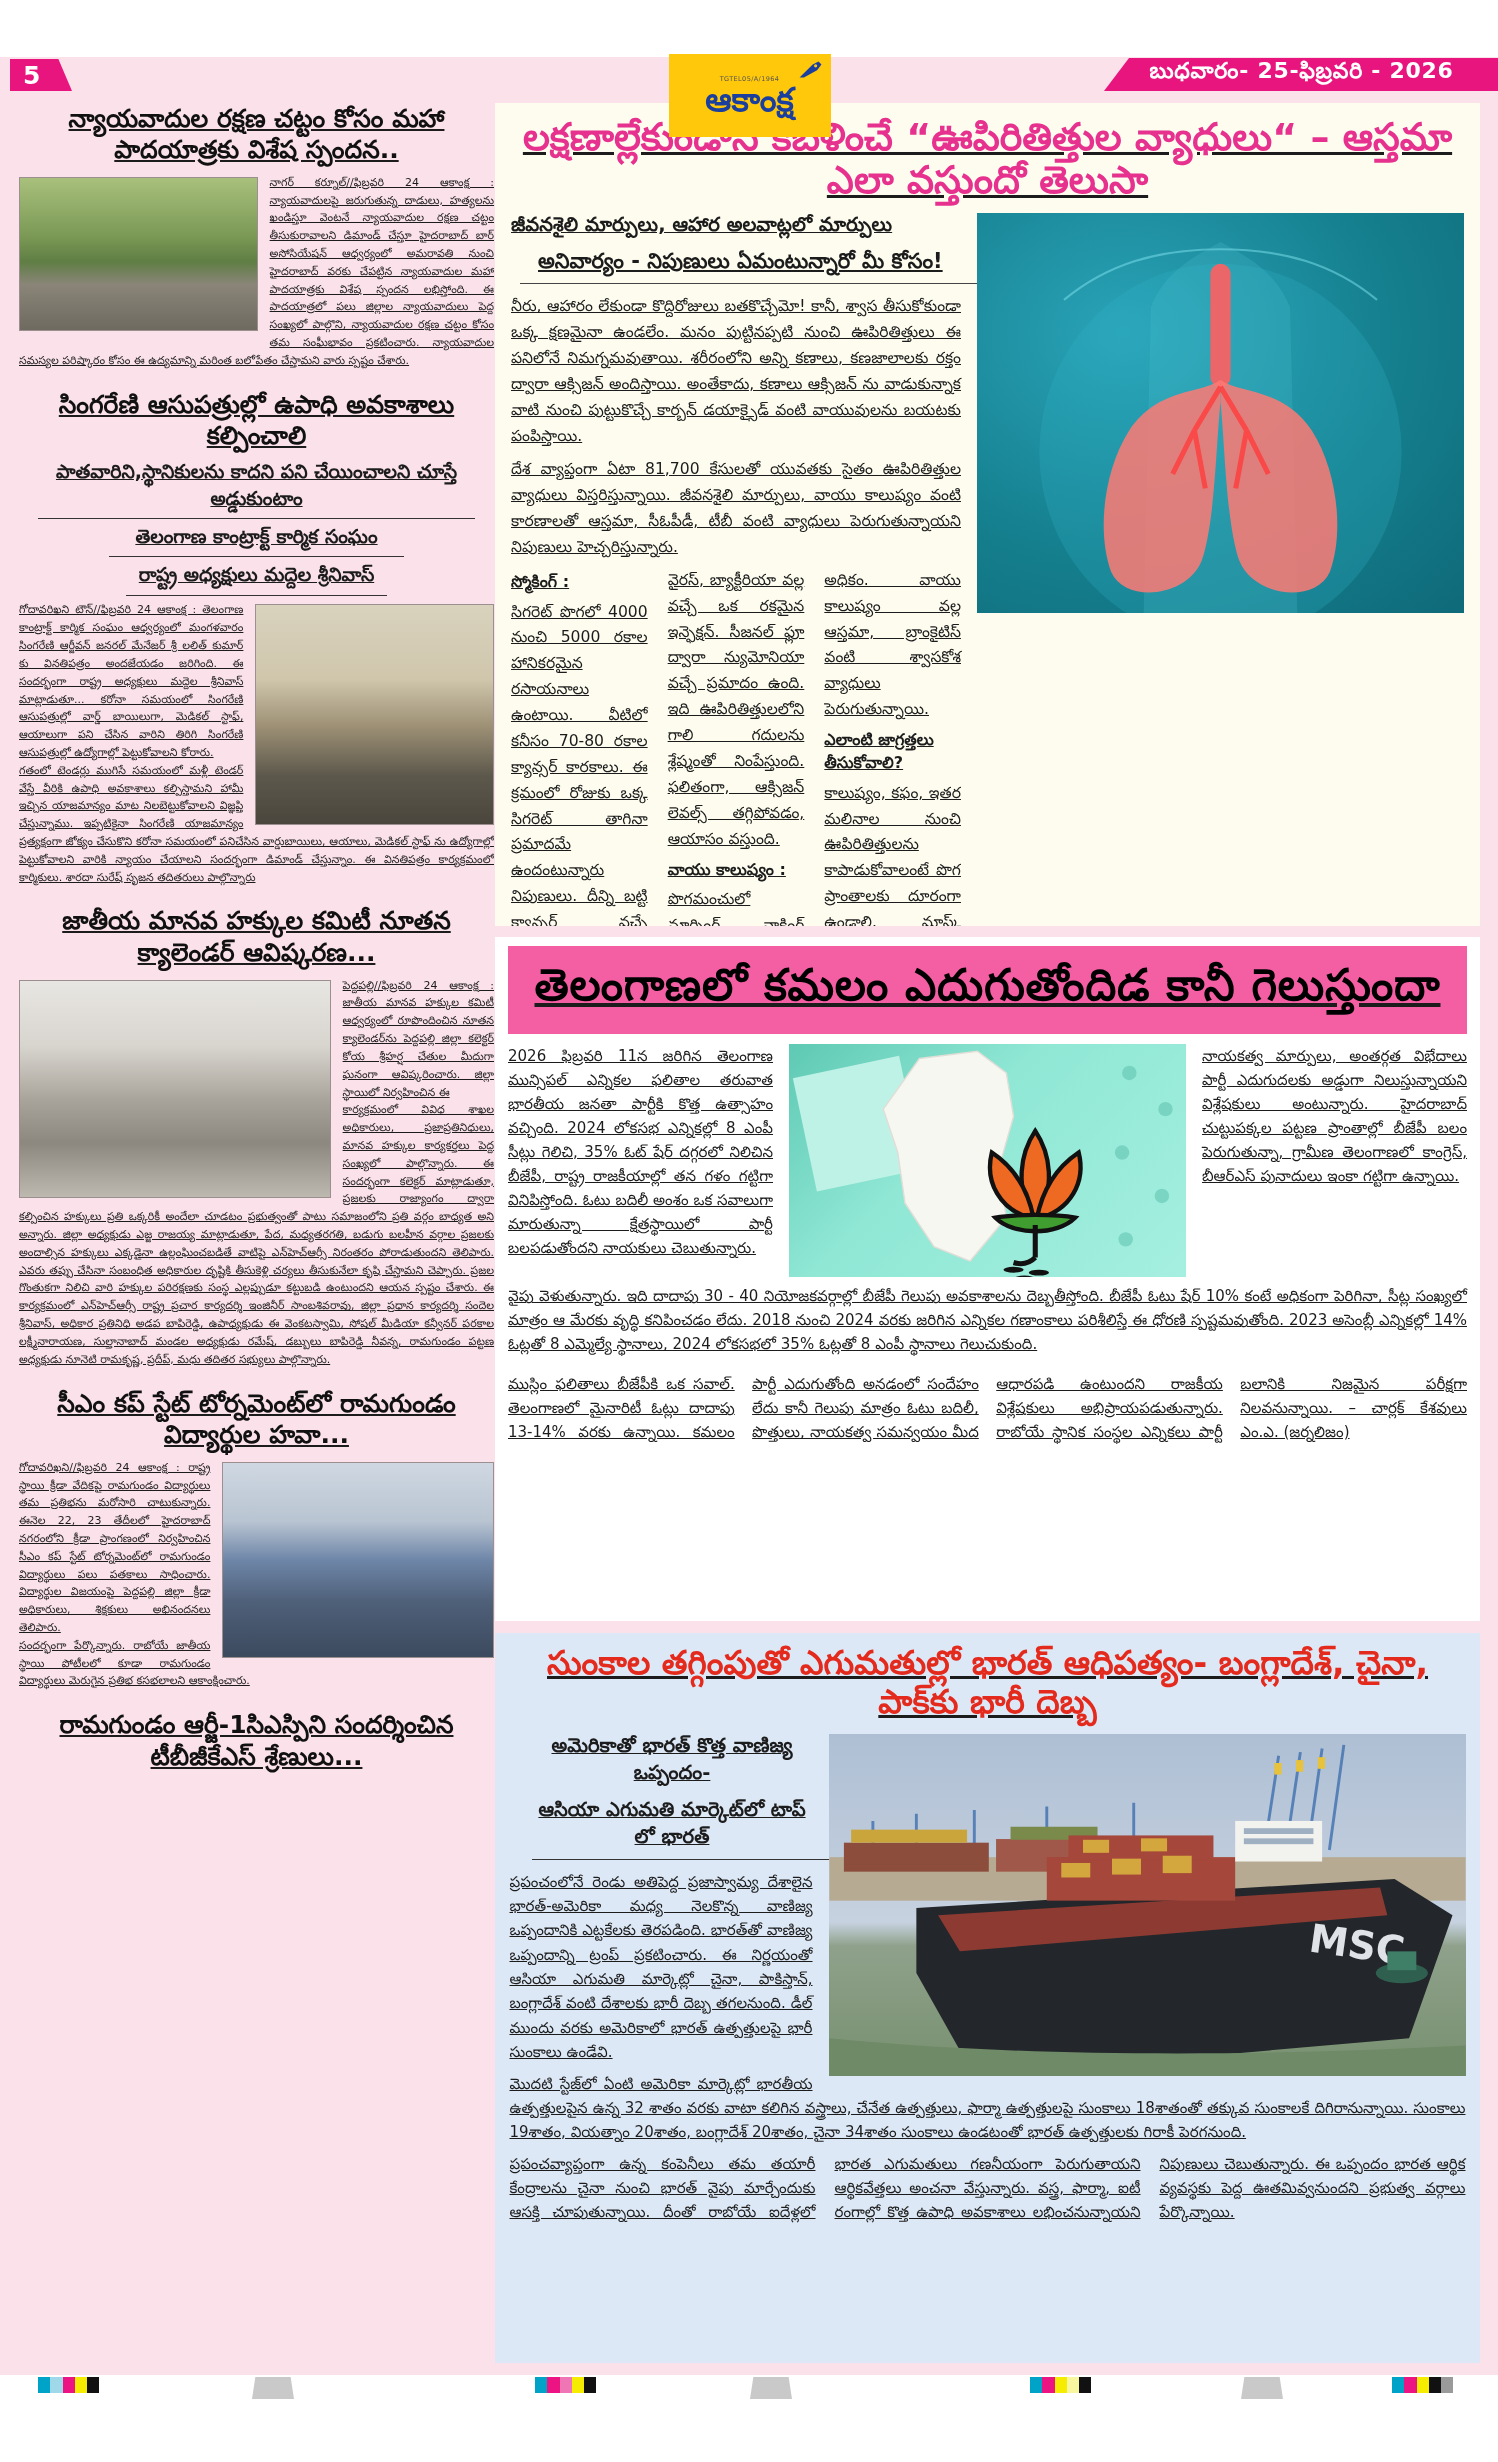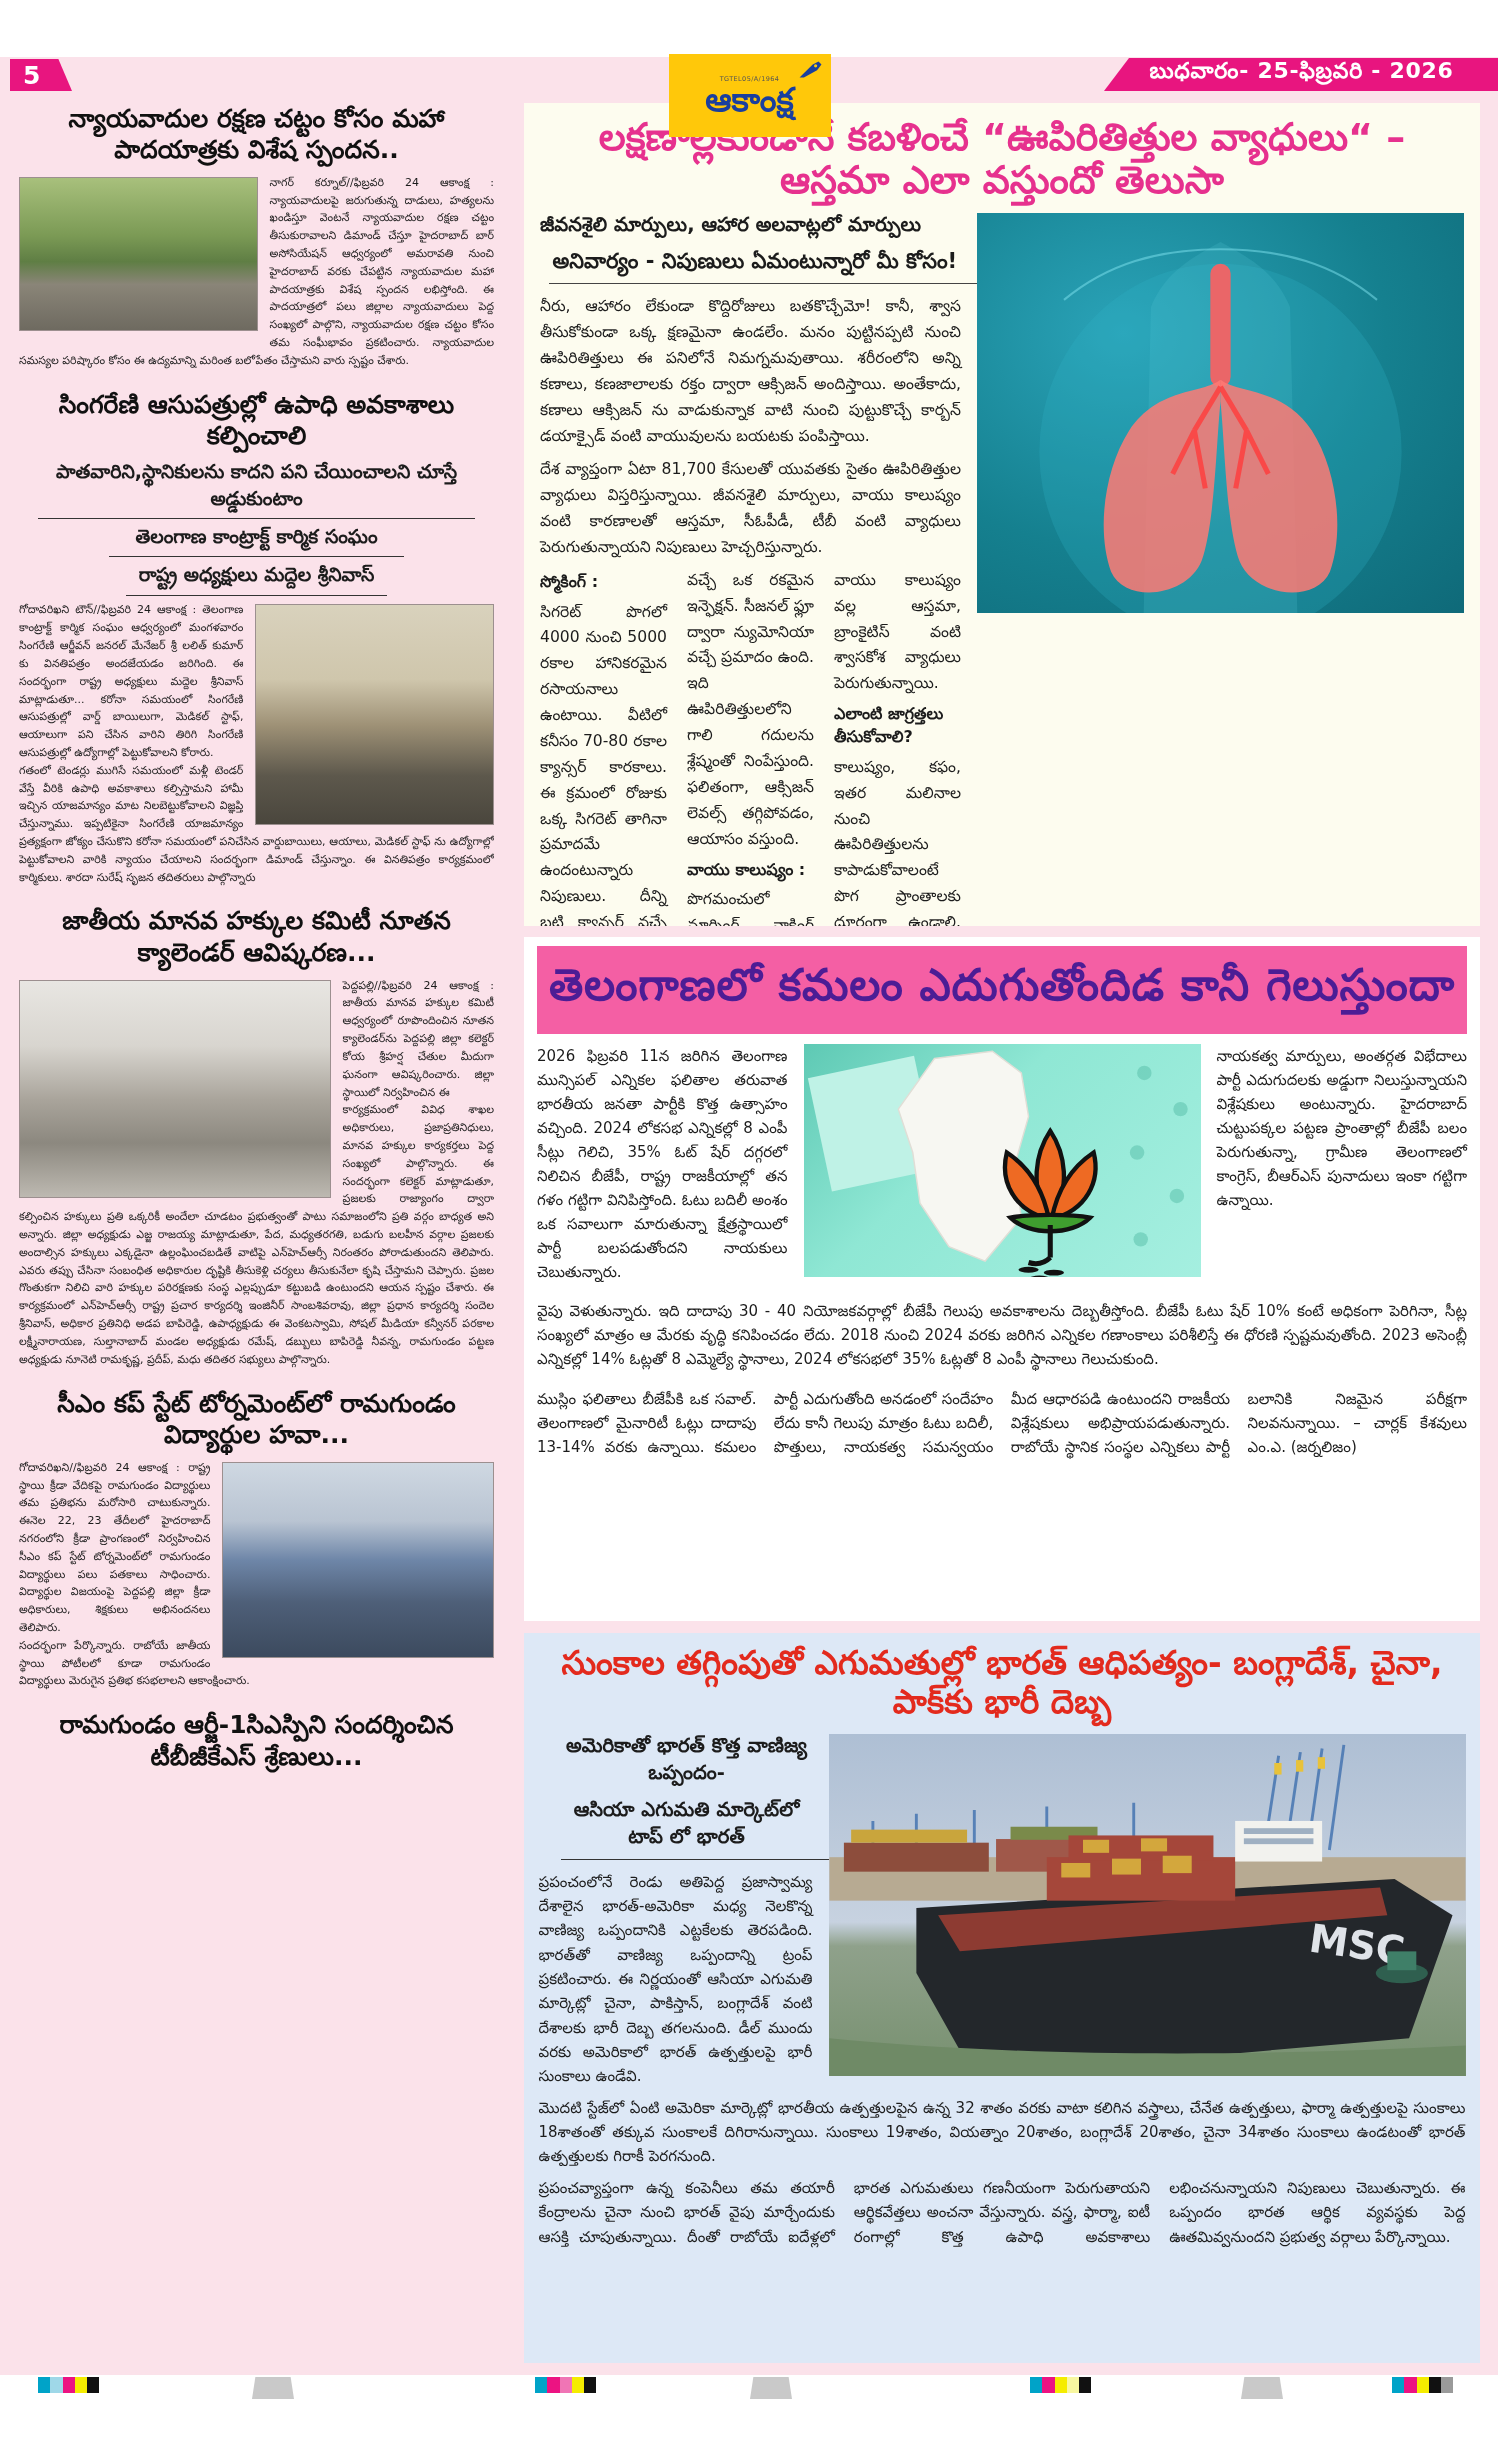--- a/index.html
+++ b/index.html
@@ -20,21 +20,21 @@
     clip-path:polygon(25px 0,100% 0,100% 100%,0 100%);display:flex;align-items:flex-start;justify-content:center;
     color:#fff;font-size:22px;font-weight:bold;letter-spacing:0.7px;}
   .masthead{position:absolute;top:54px;left:50%;transform:translateX(-50%);width:162px;height:83px;
     background:var(--yellow);display:flex;flex-direction:column;align-items:center;justify-content:center;z-index:5;}
   .masthead .reg{font-size:6.5px;color:#555;letter-spacing:0.4px;}
   .masthead .title{font-size:33px;font-weight:bold;color:var(--blue);line-height:1;}
   .masthead svg{position:absolute;top:5.8px;right:7.3px;}
 
   
   .content{position:absolute;top:91px;left:0;right:0;height:2284px;background:var(--pagepink);}
-  .content-inner{display:flex;gap:30px;padding:11.6px 19px;height:100%;overflow:hidden;}
+  .content-inner{display:flex;gap:1px;padding:11.6px 19px;height:100%;overflow:hidden;text-decoration:underline;}
   .col-left{width:475px;flex:none;}
   .col-right{flex:1;display:flex;flex-direction:column;gap:11.6px;min-width:0;}
 
   
   article.l{margin-bottom:19px;overflow:hidden;}
   article.l h2{font-size:25px;line-height:1.25;font-weight:bold;color:#111;margin-bottom:8.7px;text-align:center;}
   article.l .sub{font-size:19px;font-weight:bold;text-align:center;border-bottom:1.5px solid #333;
     padding-bottom:4.4px;margin:0 auto 5.8px;width:92%;}
   article.l .sub.s2{width:62%;} article.l .sub.s3{width:55%;}
   article.l p{font-size:11px;line-height:1.62;text-align:justify;}
@@ -59,21 +59,21 @@
   .health .subL{font-size:19.6px;font-weight:bold;margin:2.9px 0 8.7px;}
   .health .subC{font-size:21px;font-weight:bold;text-align:center;border-bottom:1.5px solid #444;
     padding-bottom:5.8px;margin:0 8.7px 10px;}
   .health p{font-size:15.6px;line-height:1.66;text-align:justify;margin-bottom:7.3px;}
   .health .cols{column-count:3;column-gap:20px;clear:none;}
   .health .lbl{font-weight:bold;font-size:16px;margin:4.4px 0;}
 
   
   .bjp{background:#fff;padding:8.7px 13px;height:687px;overflow:hidden;}
   .bjp .banner{background:var(--bannerpink);height:88px;display:flex;align-items:center;justify-content:center;margin-bottom:10px;}
-  .bjp .banner h2{color:#4c1d95;font-size:44px;font-weight:bold;letter-spacing:0.7px;}
+  .bjp .banner h2{color:#000000;font-size:44px;font-weight:bold;letter-spacing:0.7px;}
   .bjp .row{display:flex;gap:16px;}
   .bjp .row .txt{flex:1;min-width:0;}
   .bjp p{font-size:15px;line-height:1.6;text-align:justify;margin-bottom:7.3px;}
   .bjp-img{flex:none;width:397px;height:233px;position:relative;overflow:hidden;
     background:linear-gradient(135deg,#5ec9b4 0%,#8fe7d4 40%,#a5efe0 100%);}
   .bjp .below{column-count:4;column-gap:17.4px;margin-top:8.7px;}
 
   
   .trade{background:var(--lightblue);padding:10px 14.5px;height:734px;overflow:hidden;}
   .trade h2{color:var(--redheadline);font-size:33px;font-weight:bold;text-align:center;line-height:1.2;margin-bottom:11.6px;}

